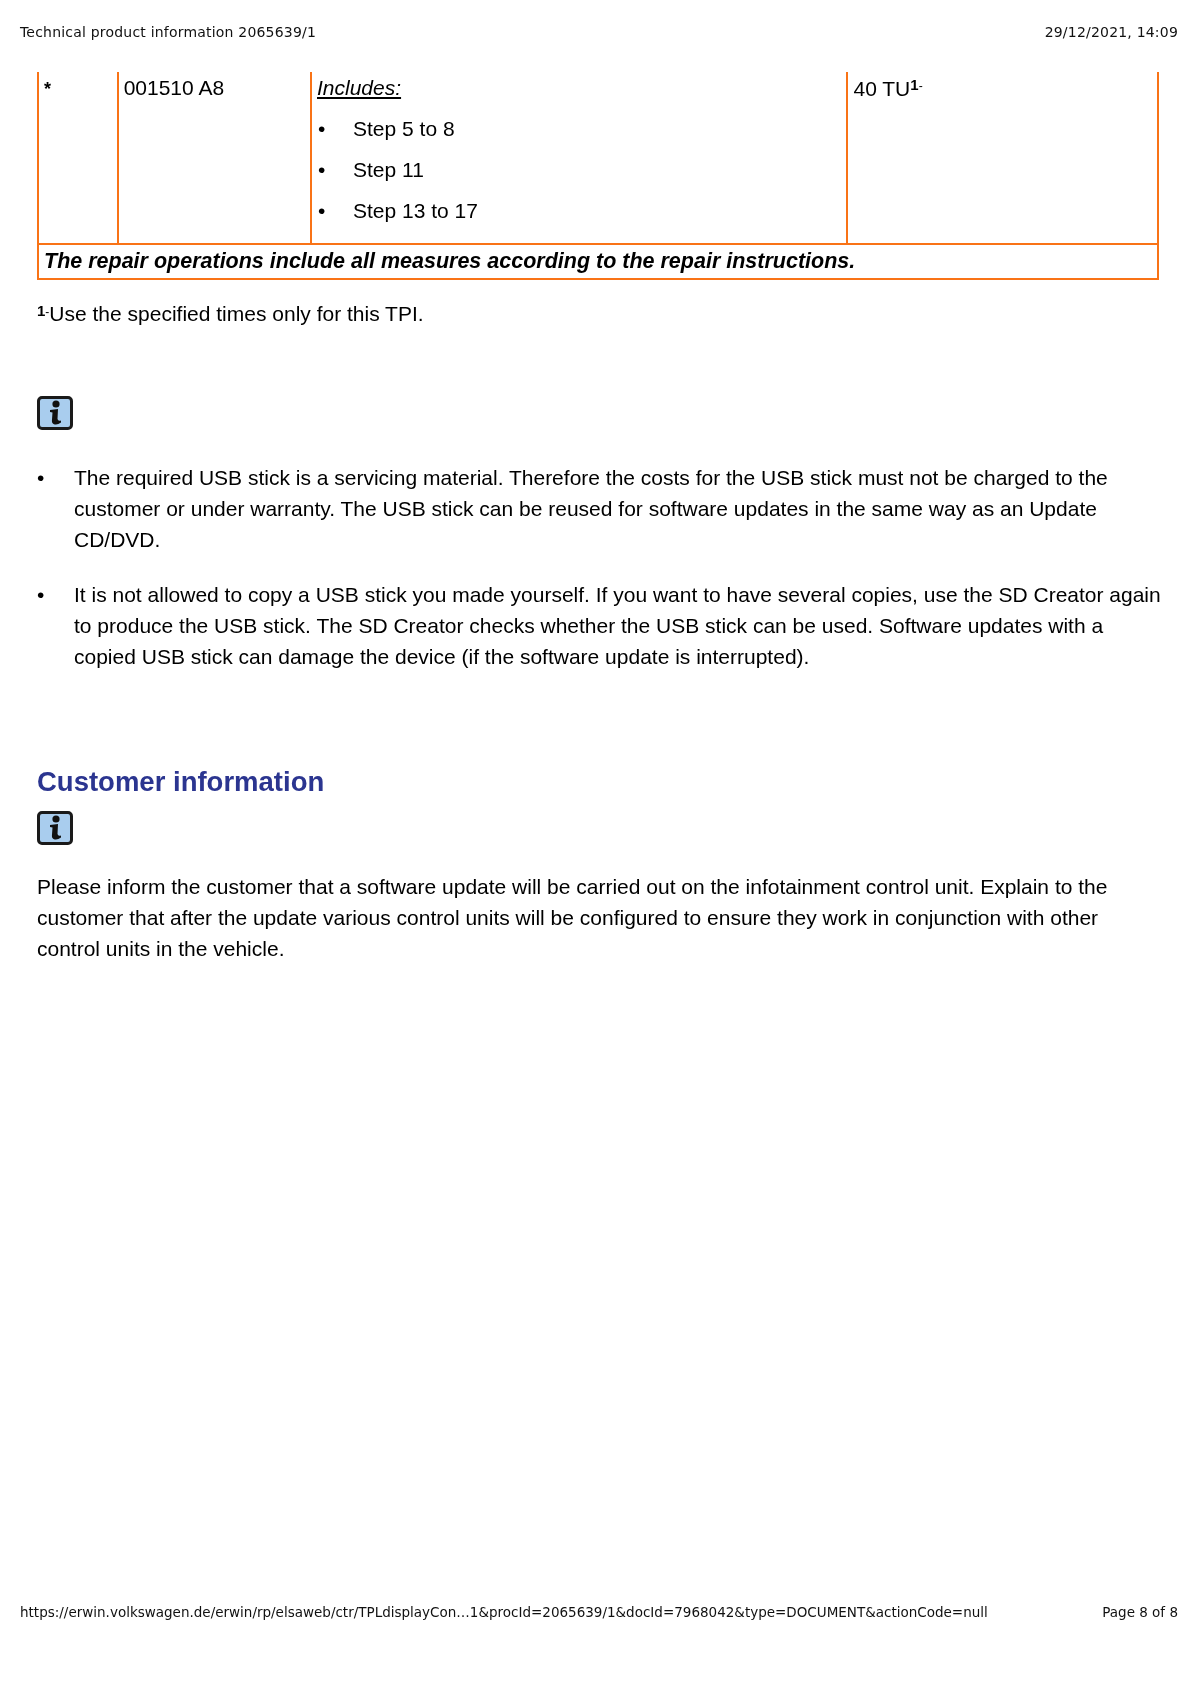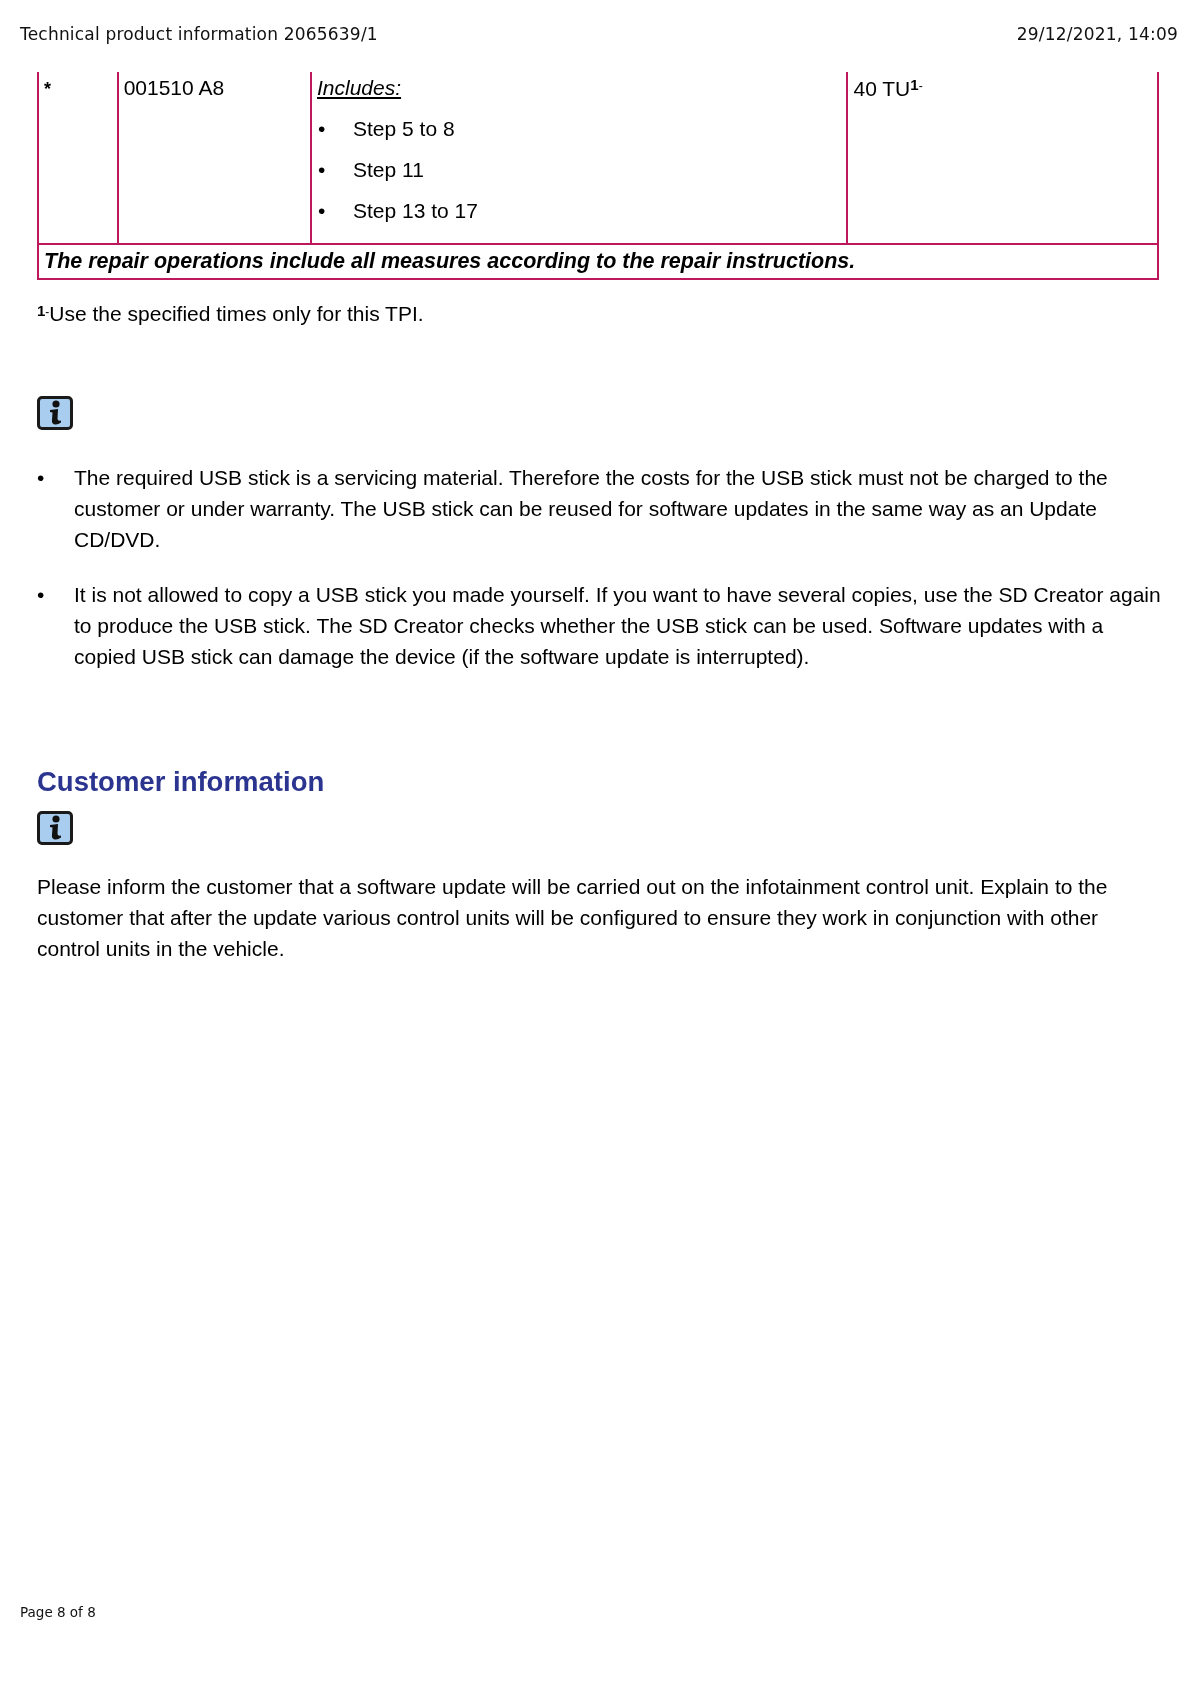--- a/index.html
+++ b/index.html
@@ -6,33 +6,33 @@
   body {
     width: 1198px; height: 1706px; position: relative; overflow: hidden;
     font-family: "Liberation Sans", sans-serif; color: #000;
   }
   .print-header {
     position: absolute; top: 24px; left: 20px; right: 20px;
     font-size: 14px; display: flex; justify-content: space-between;
     font-family: "DejaVu Sans", sans-serif; letter-spacing: 0.2px;
     color: #111;
   }
-  .print-header span { font-size: 17px; }
+  .print-header span { font-size: 14px; }
   .print-footer {
     position: absolute; top: 1604px; left: 20px; right: 20px;
     font-size: 13.5px; display: flex; justify-content: space-between;
     font-family: "DejaVu Sans", sans-serif; color: #111;
   }
   .content { position: absolute; left: 37px; top: 72px; width: 1124px; }
 
   table.ops {
     border-collapse: collapse; width: 1122px; font-size: 21px;
   }
   table.ops td {
-    border: 2px solid #be185d; vertical-align: top; padding: 4px 5px;
+    border: 2px solid #f97316; vertical-align: top; padding: 4px 5px;
   }
   table.ops tr.first td { border-top: none; }
   .c1 { width: 68px; }
   .c2 { width: 182px; }
   .c3 { width: 527px; }
   .c4 { width: 300px; }
   .star { font-weight: bold; font-size: 18px; }
   .includes { font-style: italic; text-decoration: underline; }
   ul.steps { list-style: none; margin: 8px 0 0 0; padding: 0; }
   ul.steps li { position: relative; padding-left: 36px; line-height: 41px; }
@@ -126,14 +126,15 @@
       </svg>
     </div>
     <div style="margin-top:26px;">
       <p class="body">Please inform the customer that a software update will be carried out on the infotainment control unit. Explain to the customer that after the update various control units will be configured to ensure they work in conjunction with other control units in the vehicle.</p>
     </div>
   </section>
 
 </div>
 
 <div class="print-footer">
+  <span>https://erwin.volkswagen.de/erwin/rp/elsaweb/ctr/TPLdisplayCon…1&amp;procId=2065639/1&amp;docId=7968042&amp;type=DOCUMENT&amp;actionCode=null</span>
   <span>Page 8 of 8</span>
 </div>
 
 </body></html>

